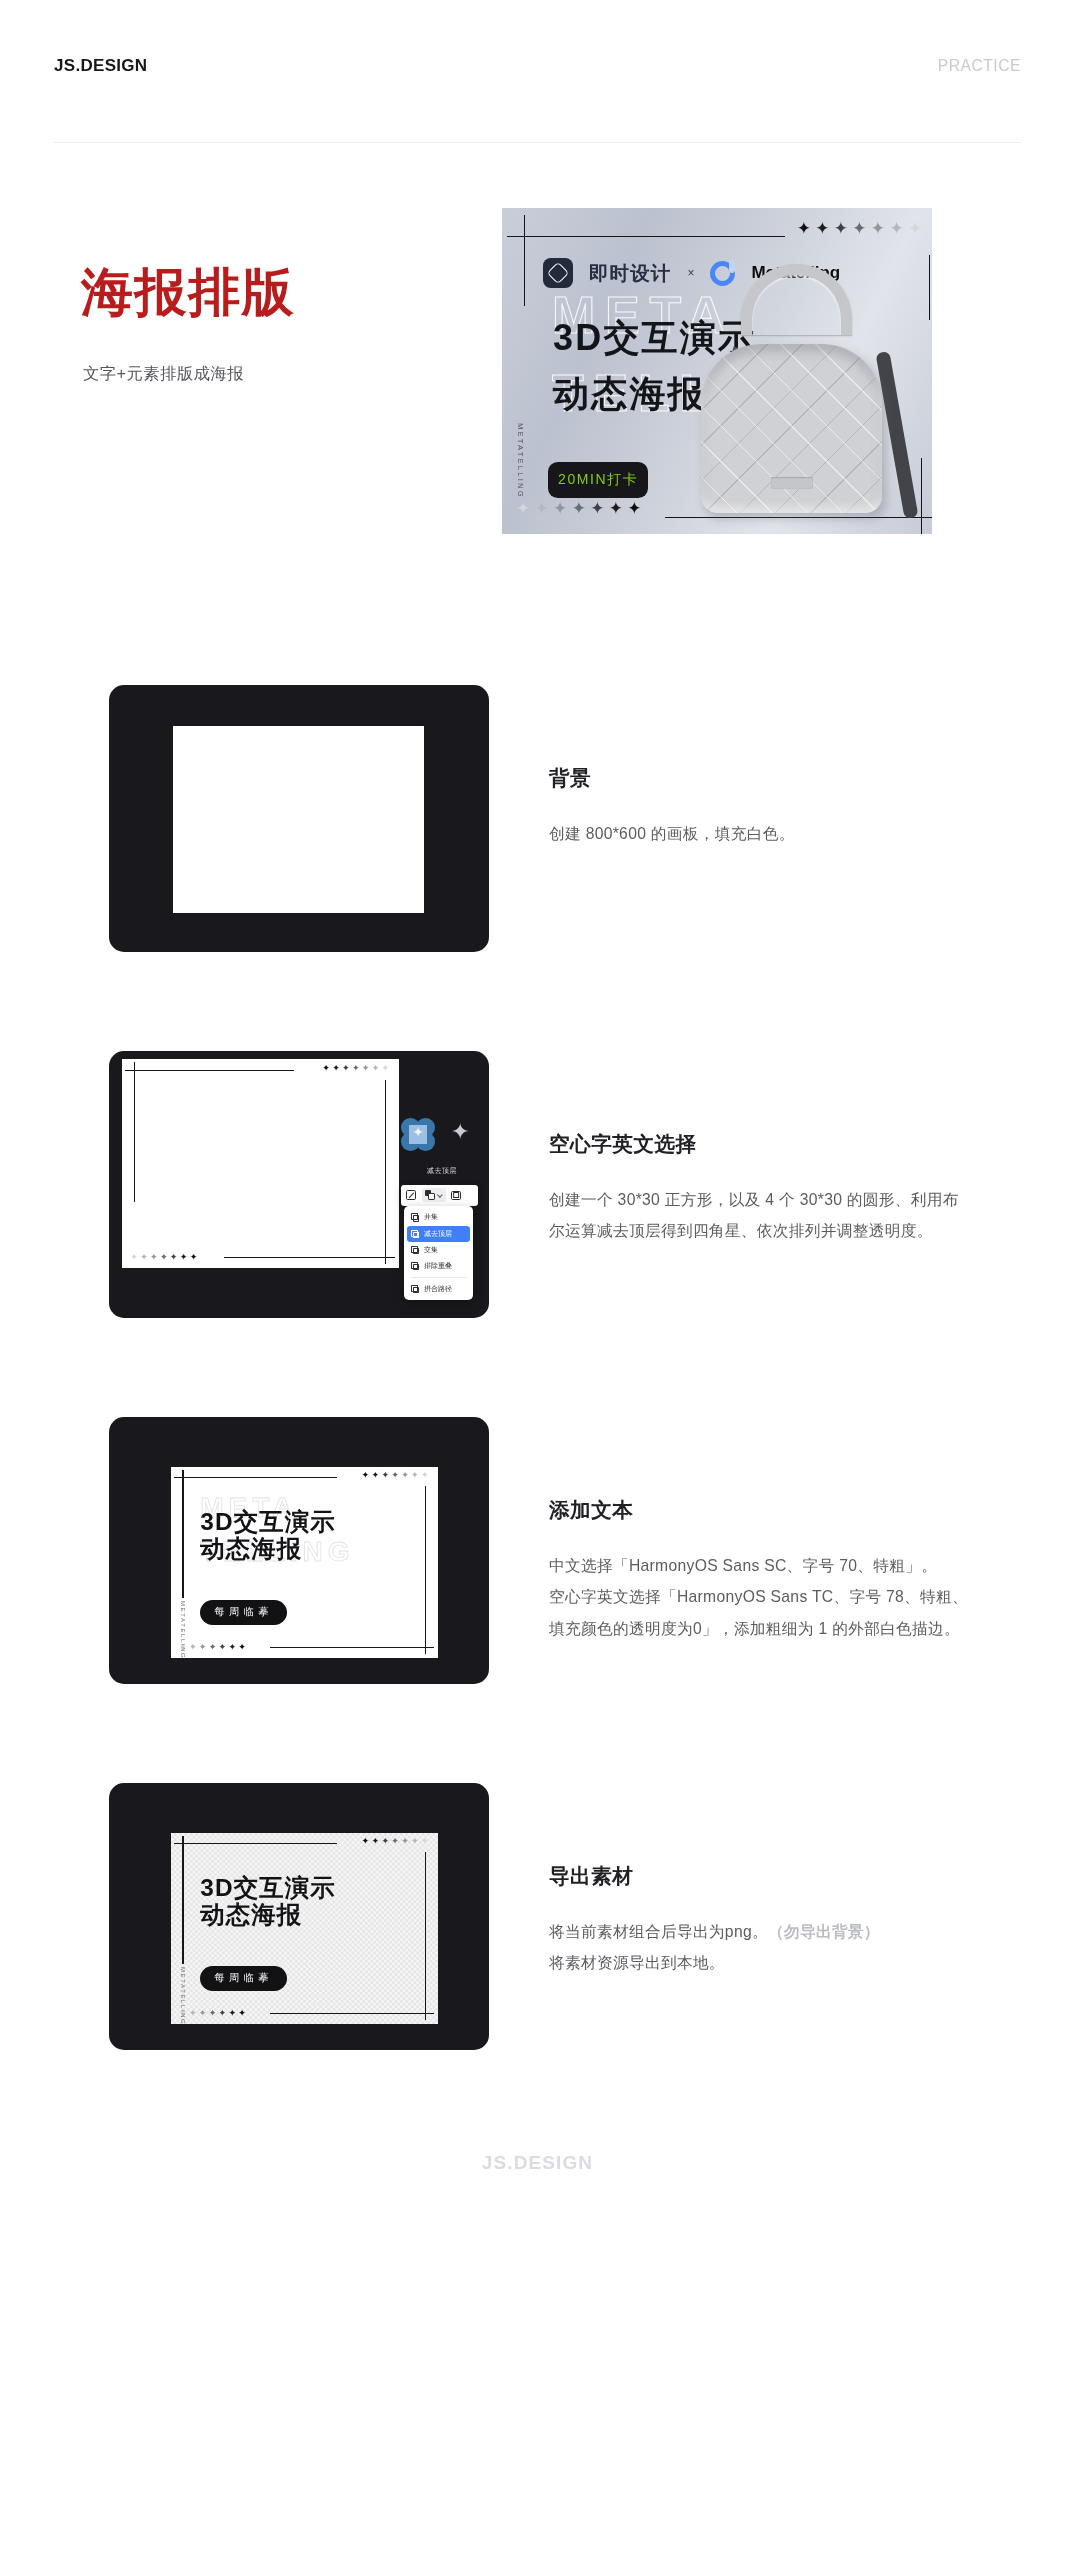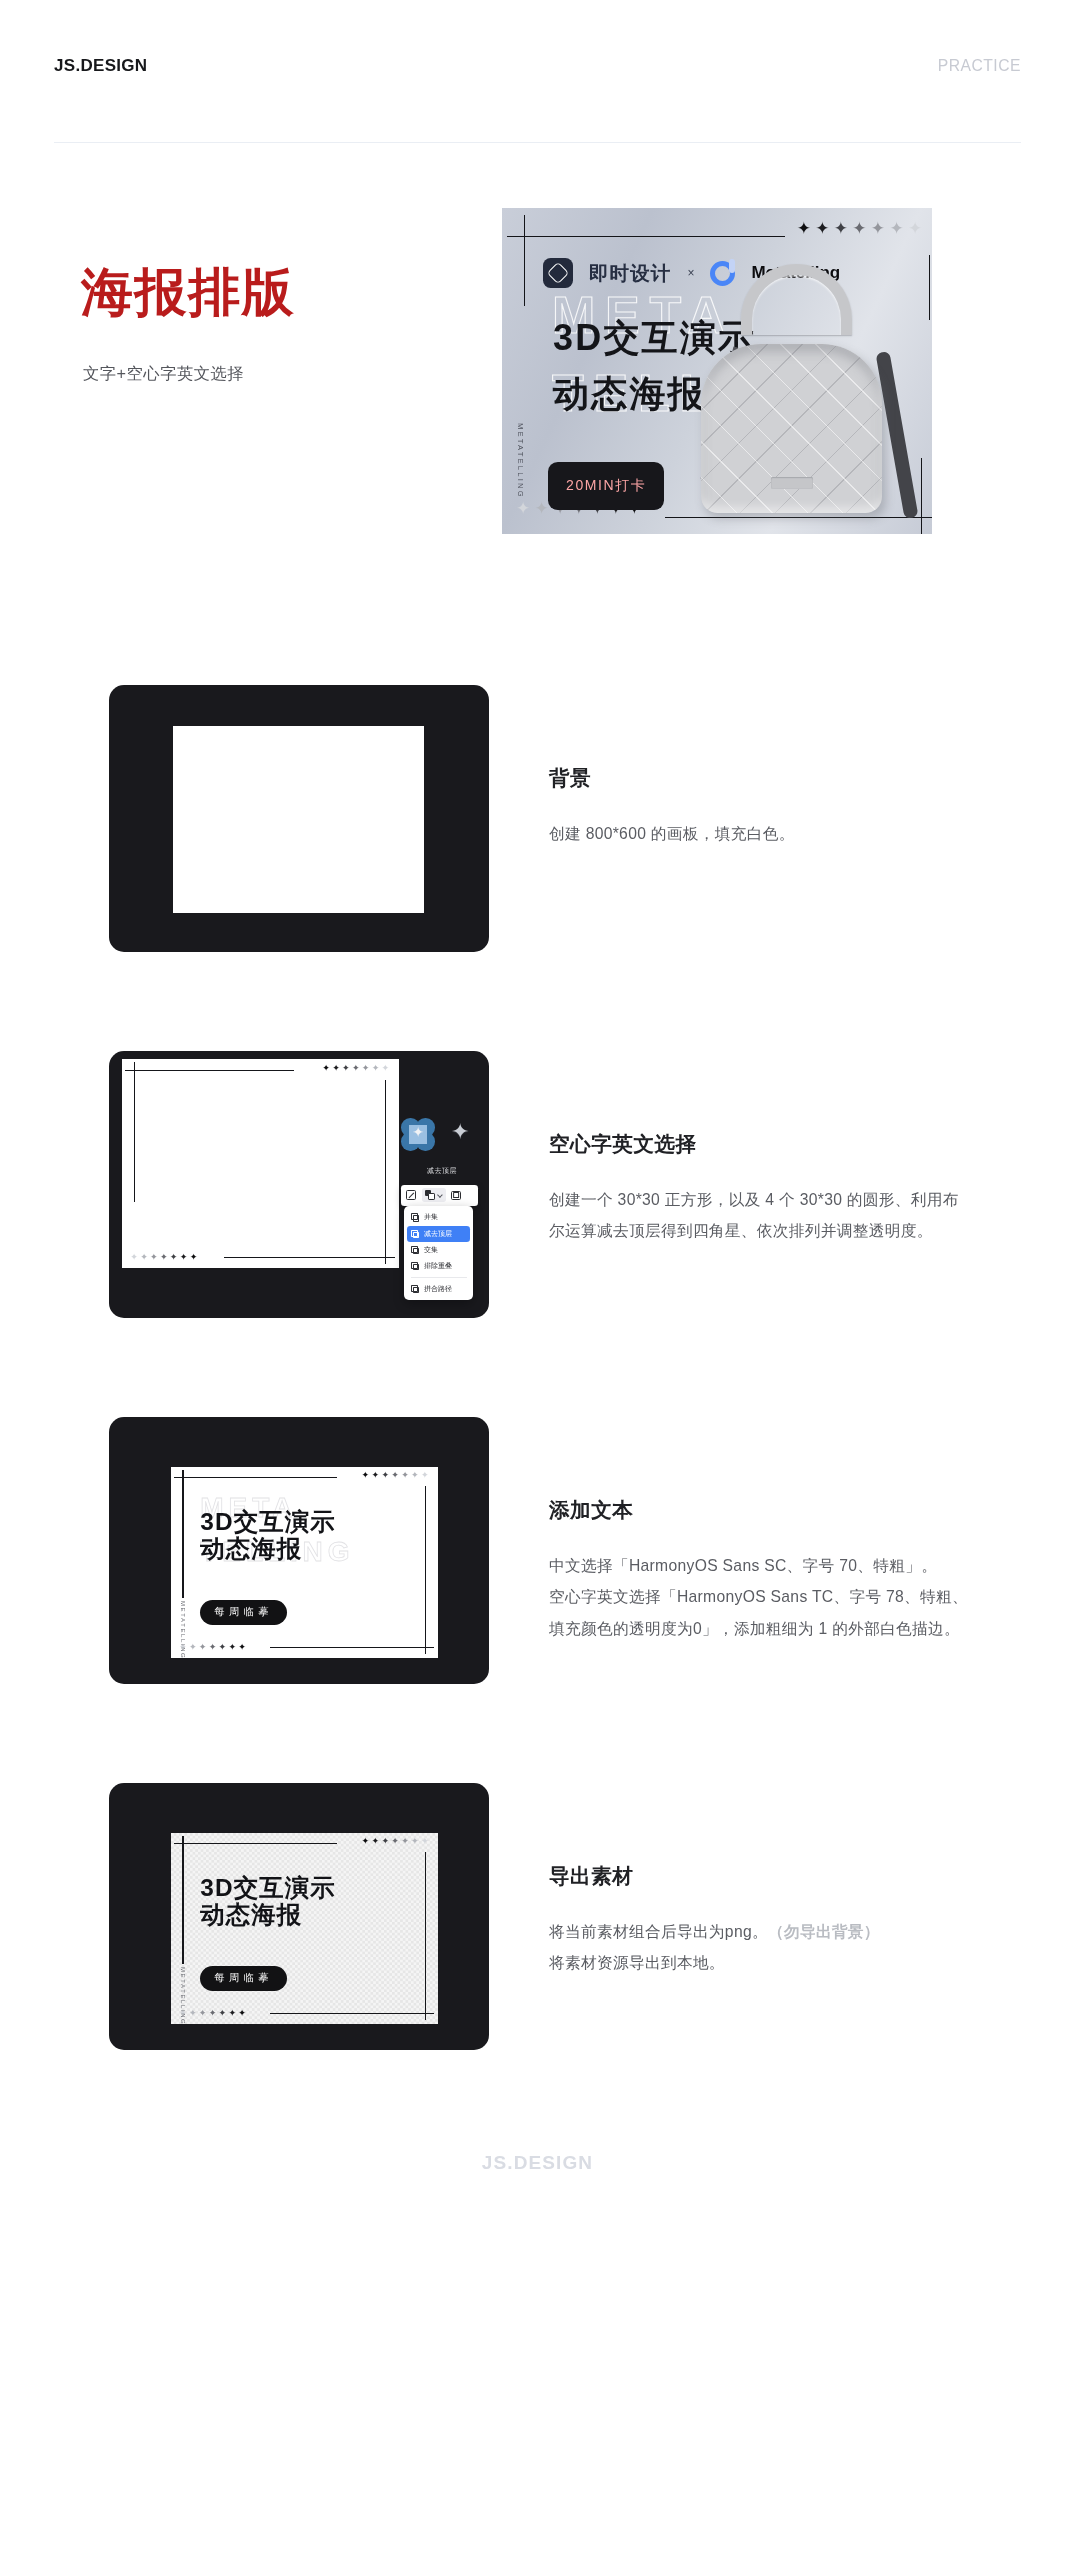--- a/index.html
+++ b/index.html
@@ -54,22 +54,22 @@
 
   .h-outline { position:absolute; font-weight:900; font-size:52px; letter-spacing:9.8px;
     color:transparent; -webkit-text-stroke:1.1px rgba(255,255,255,0.85); }
   .h-outline1 { left:50px; top:77px; }
   .h-outline2 { left:50px; top:155px; }
   .h-title { position:absolute; left:51px; font-size:36px; font-weight:900;
     color:#141519; letter-spacing:2.2px; }
   .h-title1 { top:106px; }
   .h-title2 { top:162px; }
 
-  .h-badge { position:absolute; left:46px; top:254px; height:48px; padding:0 18px;
-    background:#17171b; color:#fca5a5; border-radius:9.8px; display:flex; align-items:center;
+  .h-badge { position:absolute; left:46px; top:254px; height:36px; padding:0 10px;
+    background:#17171b; color:#84cc16; border-radius:9.8px; display:flex; align-items:center;
     font-size:14px; letter-spacing:1.6px; }
   .h-side { position:absolute; left:14px; top:215px; writing-mode:vertical-rl;
     font-size:7.6px; letter-spacing:2.2px; color:#4e525c; }
 
   
   .bag { position:absolute; right:18.5px; top:56px; width:233px; height:255px; }
   .bag-handle { position:absolute; left:60px; top:0; width:111px; height:71px;
     border:11px solid #c6c7ca; border-bottom:none; border-radius:65px 65px 0 0;
     box-shadow:inset 0 1.6px 2.2px rgba(255,255,255,.7), 0 1.1px 1.6px rgba(80,82,90,.35); }
   .bag-strap-l { position:absolute; left:36px; top:81px; width:4.9px; height:136px;
@@ -187,21 +187,21 @@
 <div class="header">
   <div class="header-row">
     <div class="brand">JS.DESIGN</div>
     <div class="practice">PRACTICE</div>
   </div>
   <div class="header-divider"></div>
 </div>
 
 <div class="intro">
   <div class="page-title">海报排版</div>
-  <div class="page-subtitle">文字+空心字英文选择</div>
+  <div class="page-subtitle">文字+元素排版成海报</div>
 
   <div class="hero">
     <div class="h-line h-vline-left"></div>
     <div class="h-line h-hline-top"></div>
     <div class="h-line h-vline-rtop"></div>
     <div class="h-line h-vline-rbot"></div>
     <div class="h-line h-hline-bottom"></div>
 
     <div class="star-row h-stars-tr">
         <span style="color: rgb(13, 13, 15);">✦</span>

